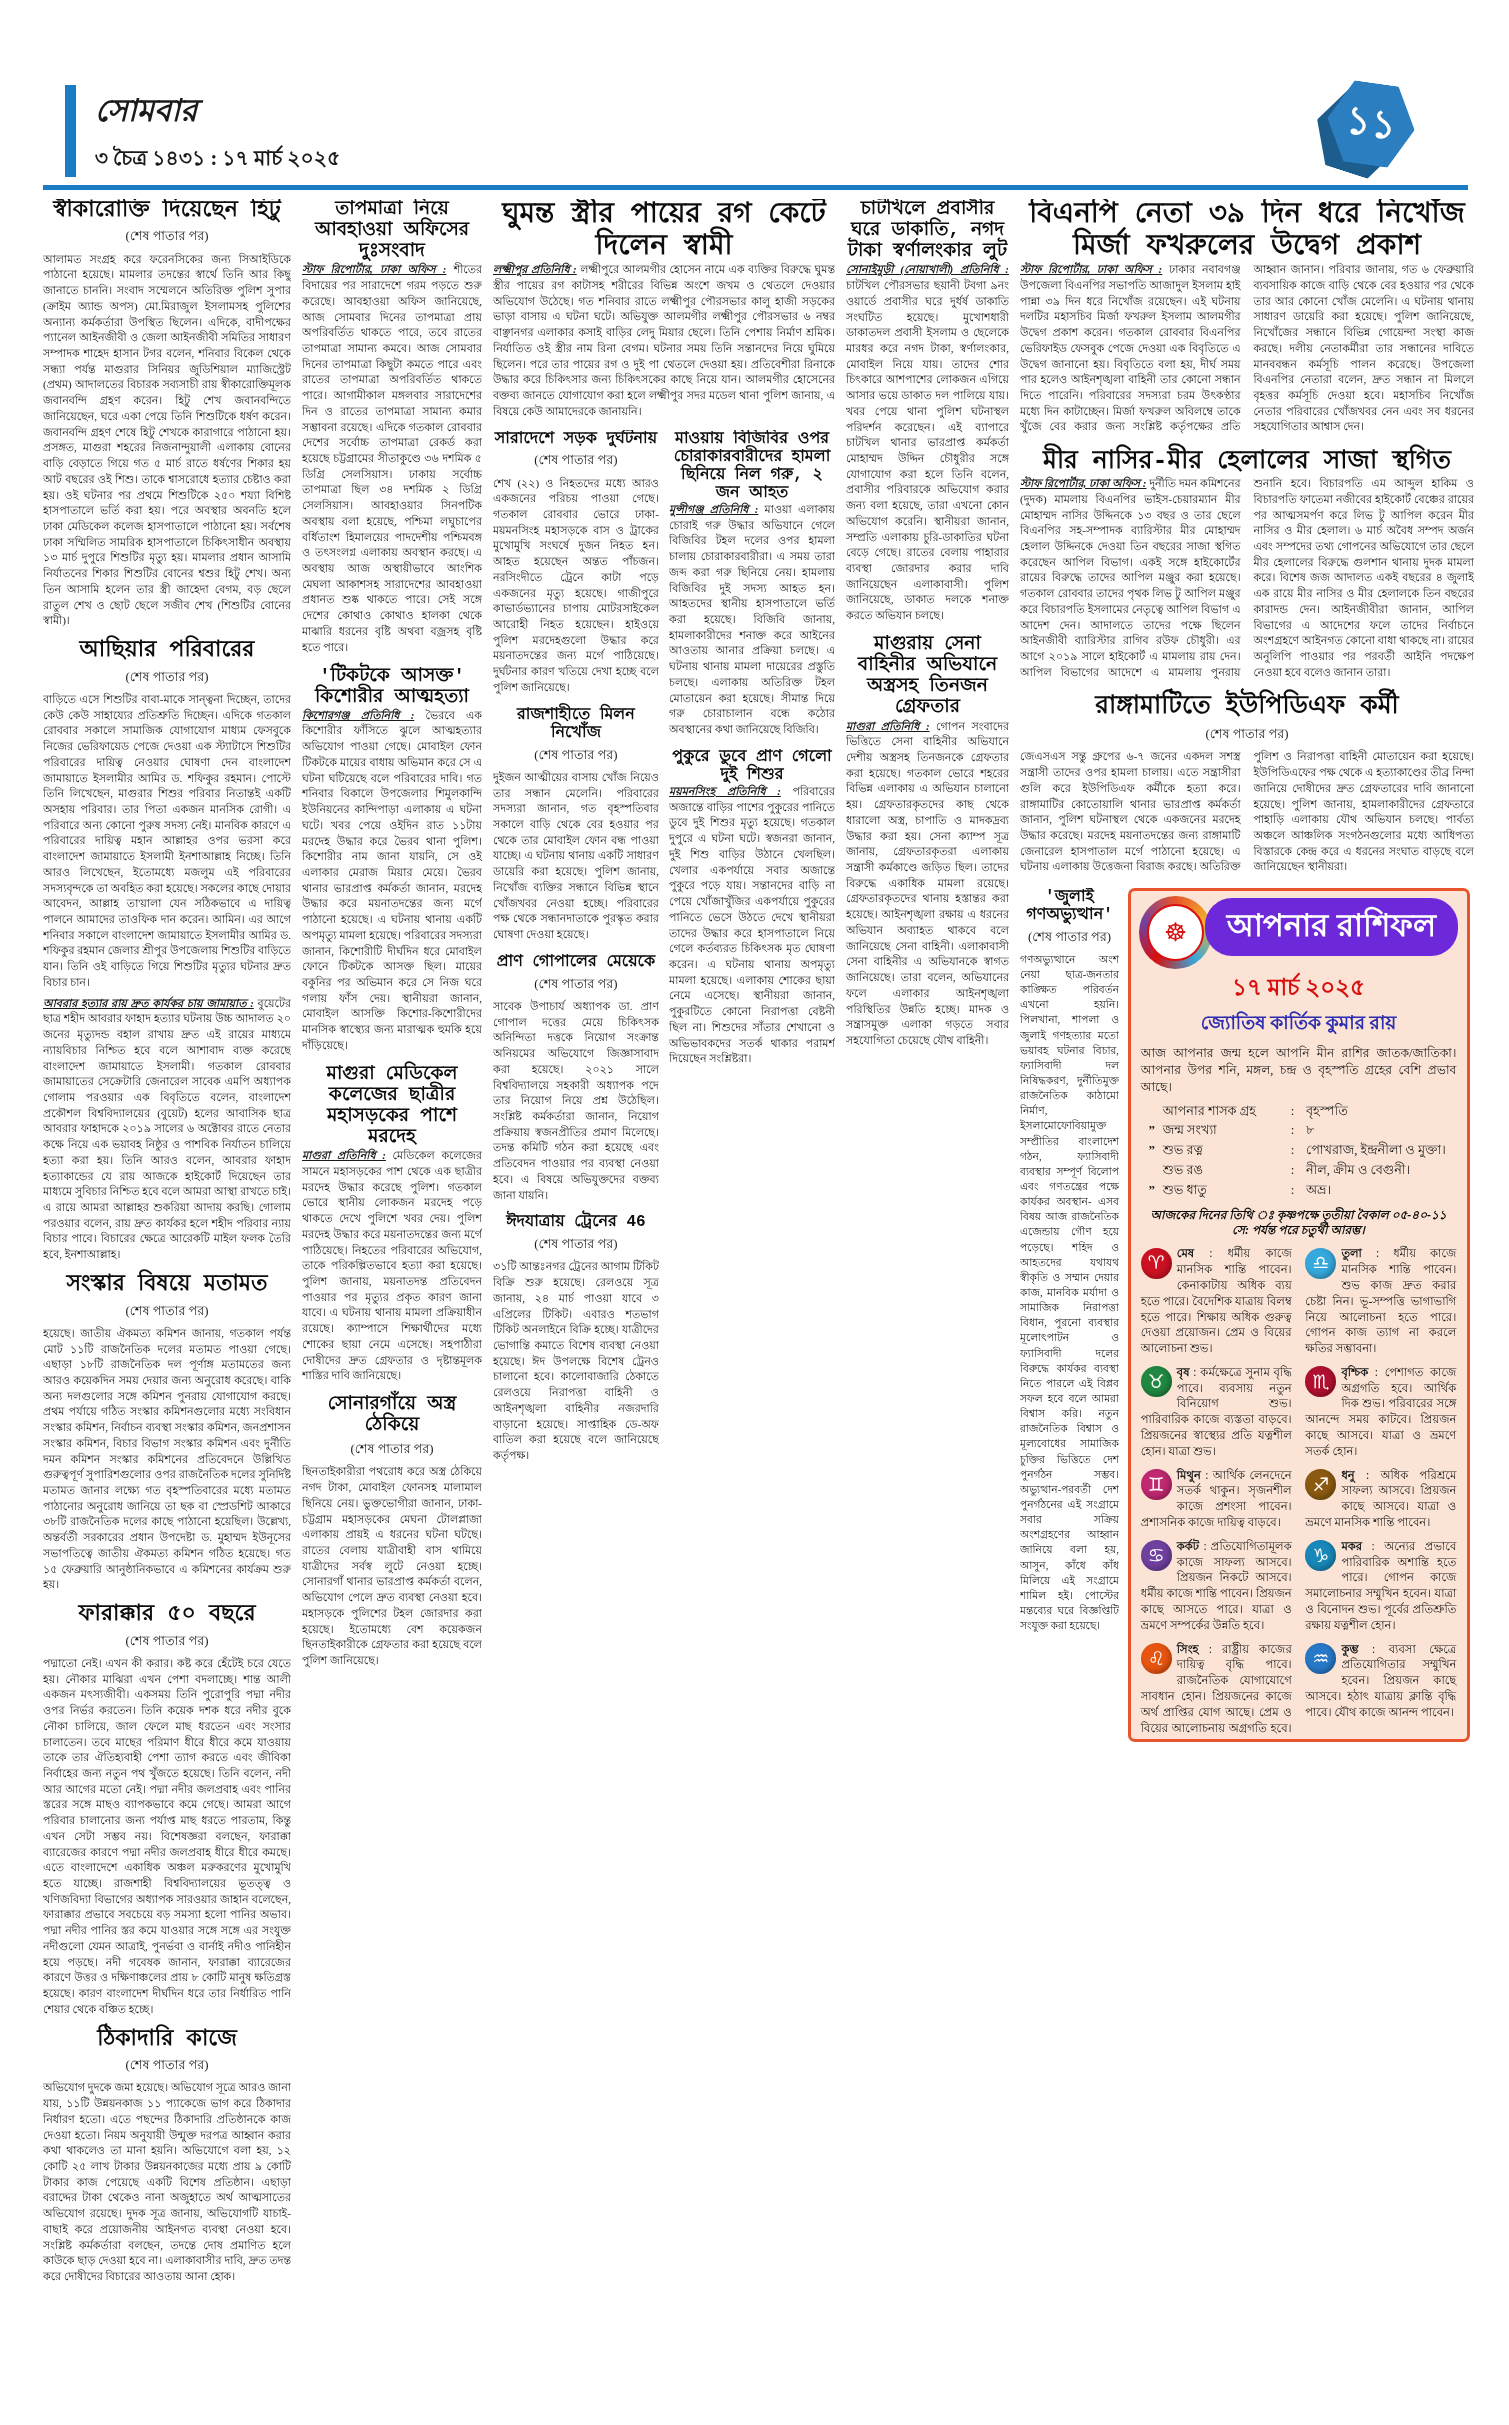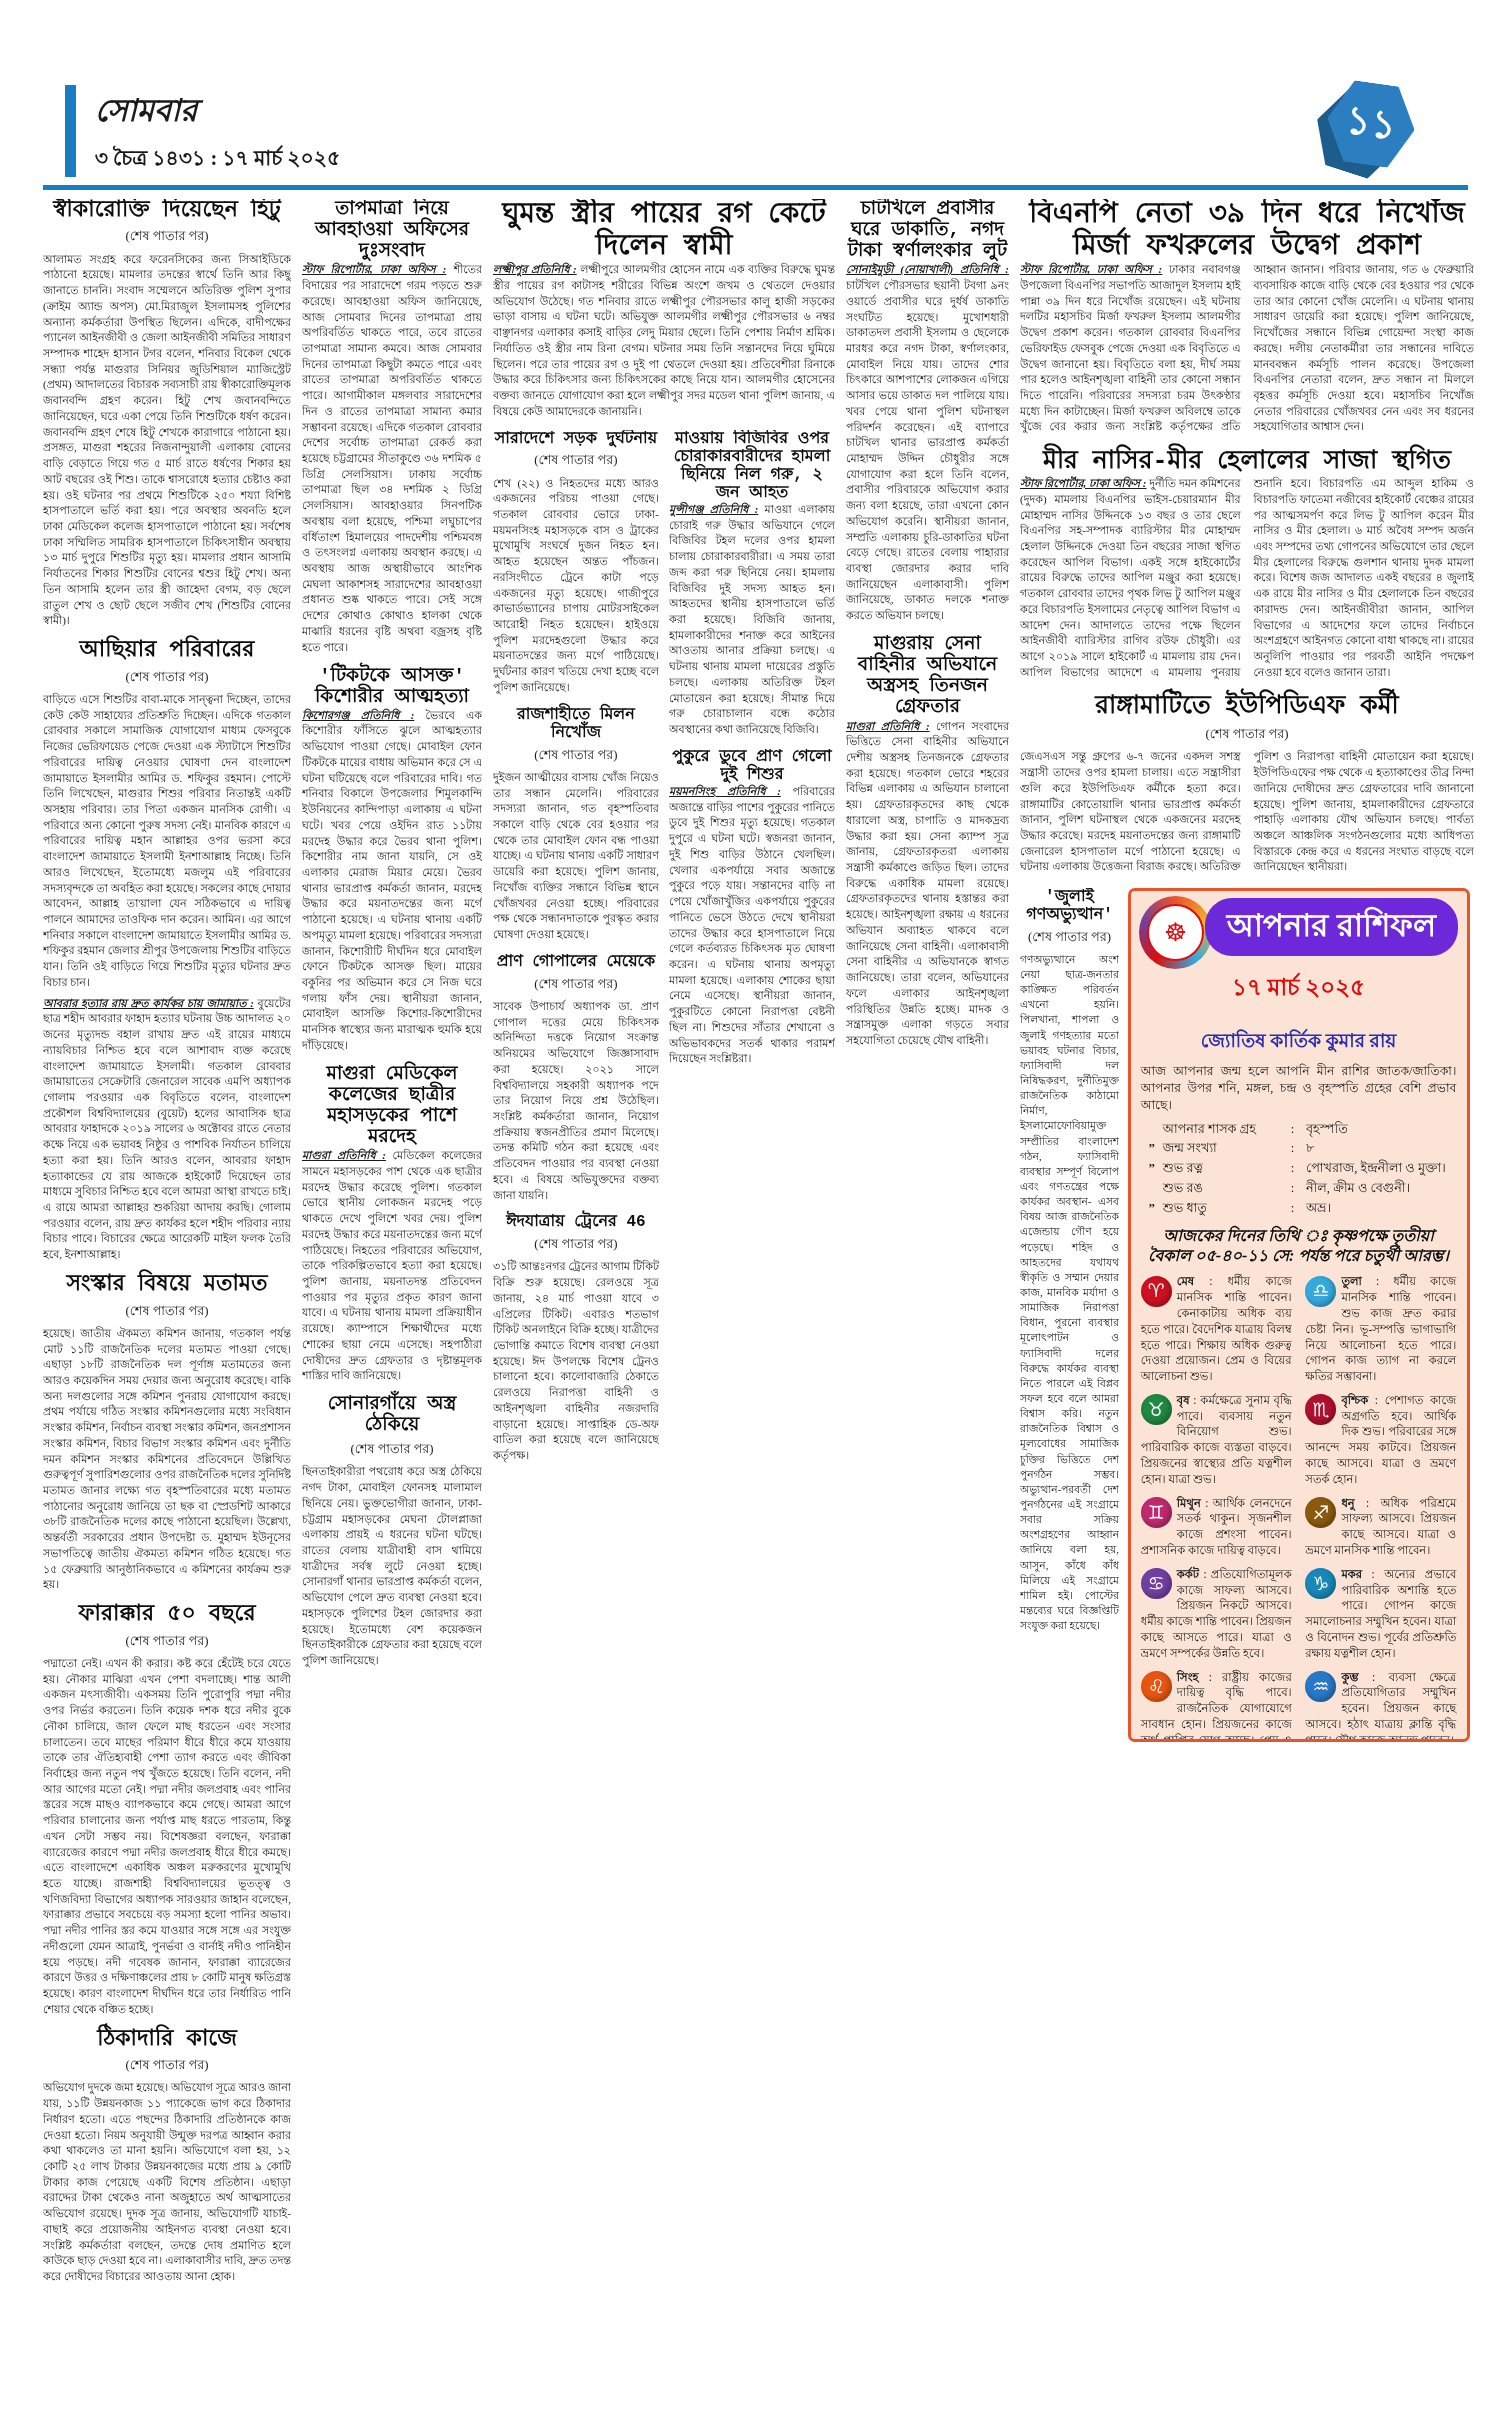--- a/index.html
+++ b/index.html
@@ -44,29 +44,29 @@
   
   .rf-box{width:342px;height:854px;border:3.4px solid #e8542c;border-radius:6.8px;background:#fbe4d6;
           position:relative;padding:56px 10.2px 6.8px;box-sizing:border-box;overflow:hidden;}
   .rf-banner{position:absolute;top:6.8px;right:8.5px;background:#6d28d9;color:#fff;border-radius:27px;
              font-size:31px;font-weight:800;padding:3.4px 22px;font-family:"Liberation Sans","DejaVu Sans",sans-serif;}
   .rf-wheel{position:absolute;top:5.1px;left:8.5px;width:73px;height:73px;border-radius:50%;
             background:conic-gradient(#e8542c,#f4b42c,#35a8dc,#d8100f,#7040a0,#e8542c);
             display:flex;align-items:center;justify-content:center;}
   .rf-wheel .inner{width:53px;height:53px;border-radius:50%;background:#fff;border:2.6px solid #d8100f;
             display:flex;align-items:center;justify-content:center;font-size:25.5px;color:#d8100f;}
-  .rf-date{text-align:center;color:#d8100f;font-size:23px;font-weight:800;margin:22px 0 19px;}
+  .rf-date{text-align:center;color:#d8100f;font-size:23px;font-weight:800;margin:22px 0 1px;}
   .rf-astro{text-align:center;color:#2d2db0;font-size:18.7px;font-weight:700;margin-bottom:5.1px;}
   .rf-intro{font-size:12.3px;line-height:1.4;text-align:justify;}
   .rf-attrs{margin:5.1px 0 3.4px;}
   .rf-attr{display:flex;font-size:12.8px;line-height:1.55;}
   .rf-attr .dit{width:22px;text-align:center;font-weight:700;}
   .rf-attr .lab{width:128px;}
   .rf-attr .col{width:15.3px;}
-  .rf-tithi{font-weight:800;font-style:italic;text-align:center;font-size:16px;line-height:1.25;margin:6.8px 0 8.5px;color:#0d0d0d;}
+  .rf-tithi{font-weight:800;font-style:italic;text-align:center;font-size:12px;line-height:1.25;margin:6.8px 0 8.5px;color:#0d0d0d;}
   .rf-signs{column-count:2;column-gap:13.6px;}
   .rf-sign{break-inside:avoid;margin-bottom:7.7px;font-size:11.5px;line-height:1.38;text-align:justify;}
   .rf-icon{float:left;width:31px;height:31px;border-radius:50%;color:#fff;display:flex;align-items:center;
            justify-content:center;font-size:18.7px;margin:1.7px 5.1px 1.7px 0;box-shadow:inset -2.6px -2.6px 5.1px rgba(0,0,0,.25);}
   .rf-sign b{font-weight:800;}
 </style>
 </head>
 <body>
 
 <div class="page">

